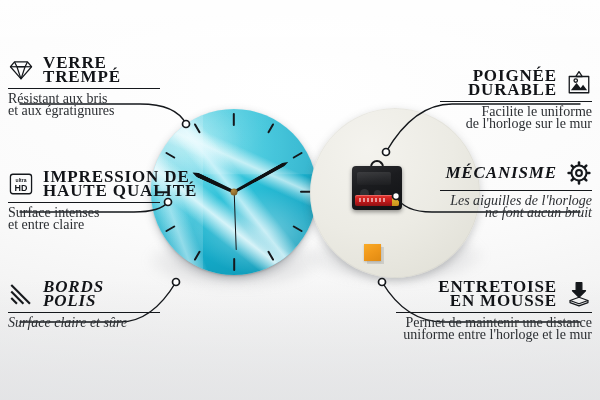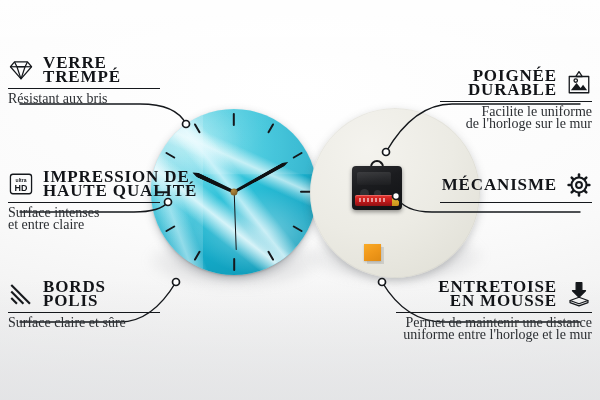--- a/index.html
+++ b/index.html
@@ -100,23 +100,23 @@
   .f-head { display:flex; align-items:center; gap:9px; }
   .feature.right .f-head { justify-content:flex-end; }
   .f-title { font-family:"Liberation Serif", serif; font-weight:700;
     font-size:17px; letter-spacing:0.85px; line-height:14px; color:#121418; text-transform:uppercase; }
   .rule { height:1.35px; background:#15181c; margin:4px 0 4px; }
   .f-desc { font-family:"Liberation Serif", serif; font-size:14px; line-height:11.8px; color:#2c2f33; }
   .ico { flex:0 0 auto; width:26px; height:26px; display:block; }
 
   #f-verre  { top:56px; }
   #f-hd     { top:170px; }
-  #f-bords  { top:280px; }
+  #f-bords  { top:280px;font-style:italic; }
   #f-poignee{ top:69px; }
-  #f-meca   { top:172px; }
+  #f-meca   { top:160px;font-style:italic; }
   #f-entre  { top:280px; }
   #f-verre .rule, #f-hd .rule, #f-bords .rule { width:152px; }
   #f-poignee .rule, #f-meca .rule, #f-entre .rule { width:152px; margin-left:auto; }
   #f-entre { width:212px; }
   #f-entre .rule { width:196px; }
 </style>
 </head>
 <body>
 
 <div id="stage">
@@ -197,20 +197,21 @@
         </g>
       </svg>
       <div class="f-title">
         <div>VERRE</div>
         <div>TREMPÉ</div>
       </div>
     </div>
     <div class="rule"></div>
     <div class="f-desc">
       <div>Résistant aux bris</div>
+      <div>et aux égratignures</div>
     </div>
   </div>
 
   <div class="feature left" id="f-hd">
     <div class="f-head">
       <svg class="ico" viewBox="0 0 32 32">
         <rect x="3" y="4" width="26" height="24" rx="3" fill="none" stroke="#15181c" stroke-width="1.6"></rect>
         <text x="16" y="14" font-family="Liberation Sans, sans-serif" font-size="6.2" font-weight="700" text-anchor="middle" fill="#15181c">ultra</text>
         <text x="16" y="24.5" font-family="Liberation Sans, sans-serif" font-size="11" font-weight="700" text-anchor="middle" fill="#15181c">HD</text>
       </svg>
@@ -284,20 +285,24 @@
             <path d="M7 7 l1.9 1.9"></path>
               <path d="M23.1 23.1 l1.9 1.9"></path>
             <path d="M25 7 l-1.9 1.9"></path>
               <path d="M8.9 23.1 l-1.9 1.9"></path>
           </g>
           <circle cx="16" cy="16" r="3.6"></circle>
         </g>
       </svg>
     </div>
     <div class="rule"></div>
+    <div class="f-desc">
+      <div>Les aiguilles de l'horloge</div>
+      <div>ne font aucun bruit</div>
+    </div>
   </div>
 
   <div class="feature right" id="f-entre">
     <div class="f-head">
       <div class="f-title">
         <div>ENTRETOISE</div>
         <div>EN MOUSSE</div>
       </div>
       <svg class="ico" viewBox="0 0 32 32">
         <g fill="none" stroke="#15181c" stroke-width="1.6" stroke-linejoin="round">

